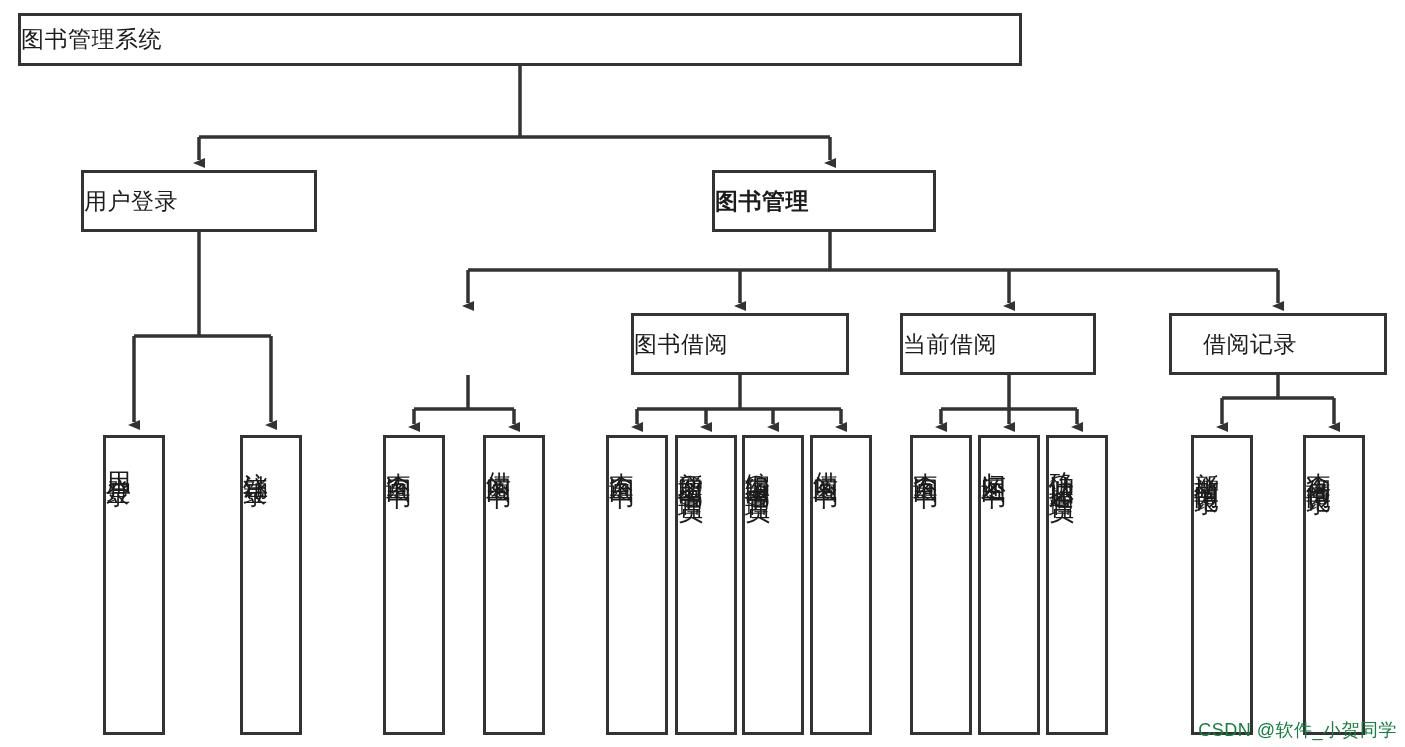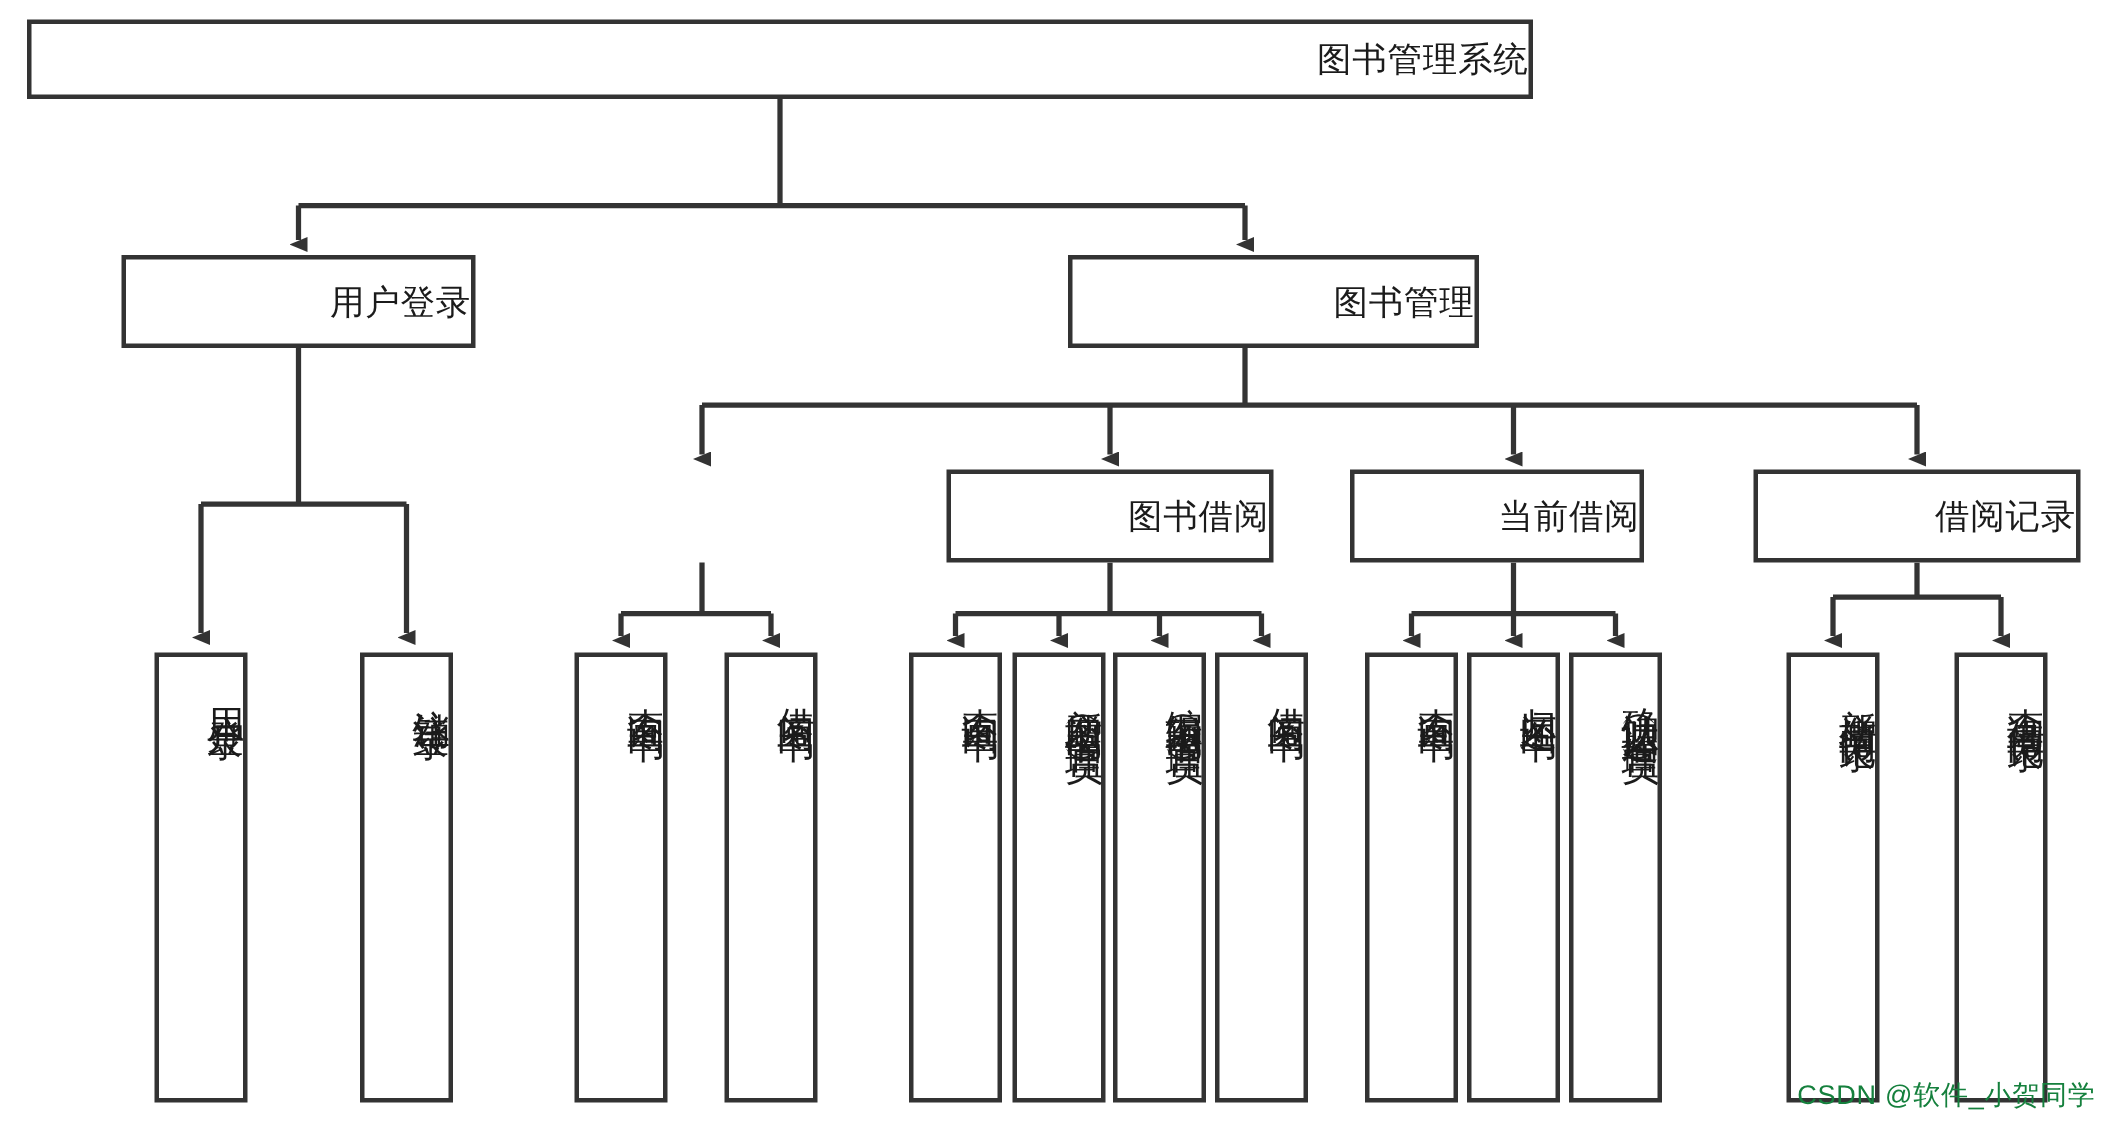--- a/index.html
+++ b/index.html
@@ -24,21 +24,21 @@
     width: 1405px;
     height: 747px;
   }
   .node {
     position: absolute;
     box-sizing: border-box;
     border: 3px solid #333333;
     background: #ffffff;
     display: flex;
     align-items: center;
-    justify-content: flex-end;
+    justify-content: flex-start;
     text-align: center;
     color: #1b1b1b;
     z-index: 2;
   }
   .node-label {
     font-size: 23px;
     line-height: 1.15;
     letter-spacing: 0.5px;
     white-space: nowrap;
   }
@@ -123,31 +123,31 @@
     </g>
   </svg>
 
   <div class="node" style="left:18px; top:13px; width:1004px; height:53px;">
     <span class="node-label">图书管理系统</span>
   </div>
 
   <div class="node" style="left:81px; top:170px; width:236px; height:62px;">
     <span class="node-label">用户登录</span>
   </div>
-  <div class="node" style="left:712px; top:170px; width:274px; height:62px;">
+  <div class="node" style="left:712px; top:170px; width:224px; height:62px;font-weight:bold;">
     <span class="node-label">图书管理</span>
   </div>
 
   <div class="node" style="left:631px; top:313px; width:218px; height:62px;">
     <span class="node-label">图书借阅</span>
   </div>
   <div class="node" style="left:900px; top:313px; width:196px; height:62px;">
     <span class="node-label">当前借阅</span>
   </div>
-  <div class="node" style="left:1169px; top:313px; width:218px; height:62px;">
+  <div class="node" style="left:1169px; top:313px; width:218px; height:62px;padding-left:31px;">
     <span class="node-label">借阅记录</span>
   </div>
 
   <div class="node vertical" style="left:103px; top:435px; width:62px; height:300px;">
     <span class="node-label">用户登录</span>
   </div>
   <div class="node vertical" style="left:240px; top:435px; width:62px; height:300px;">
     <span class="node-label">注销登录</span>
   </div>
 

